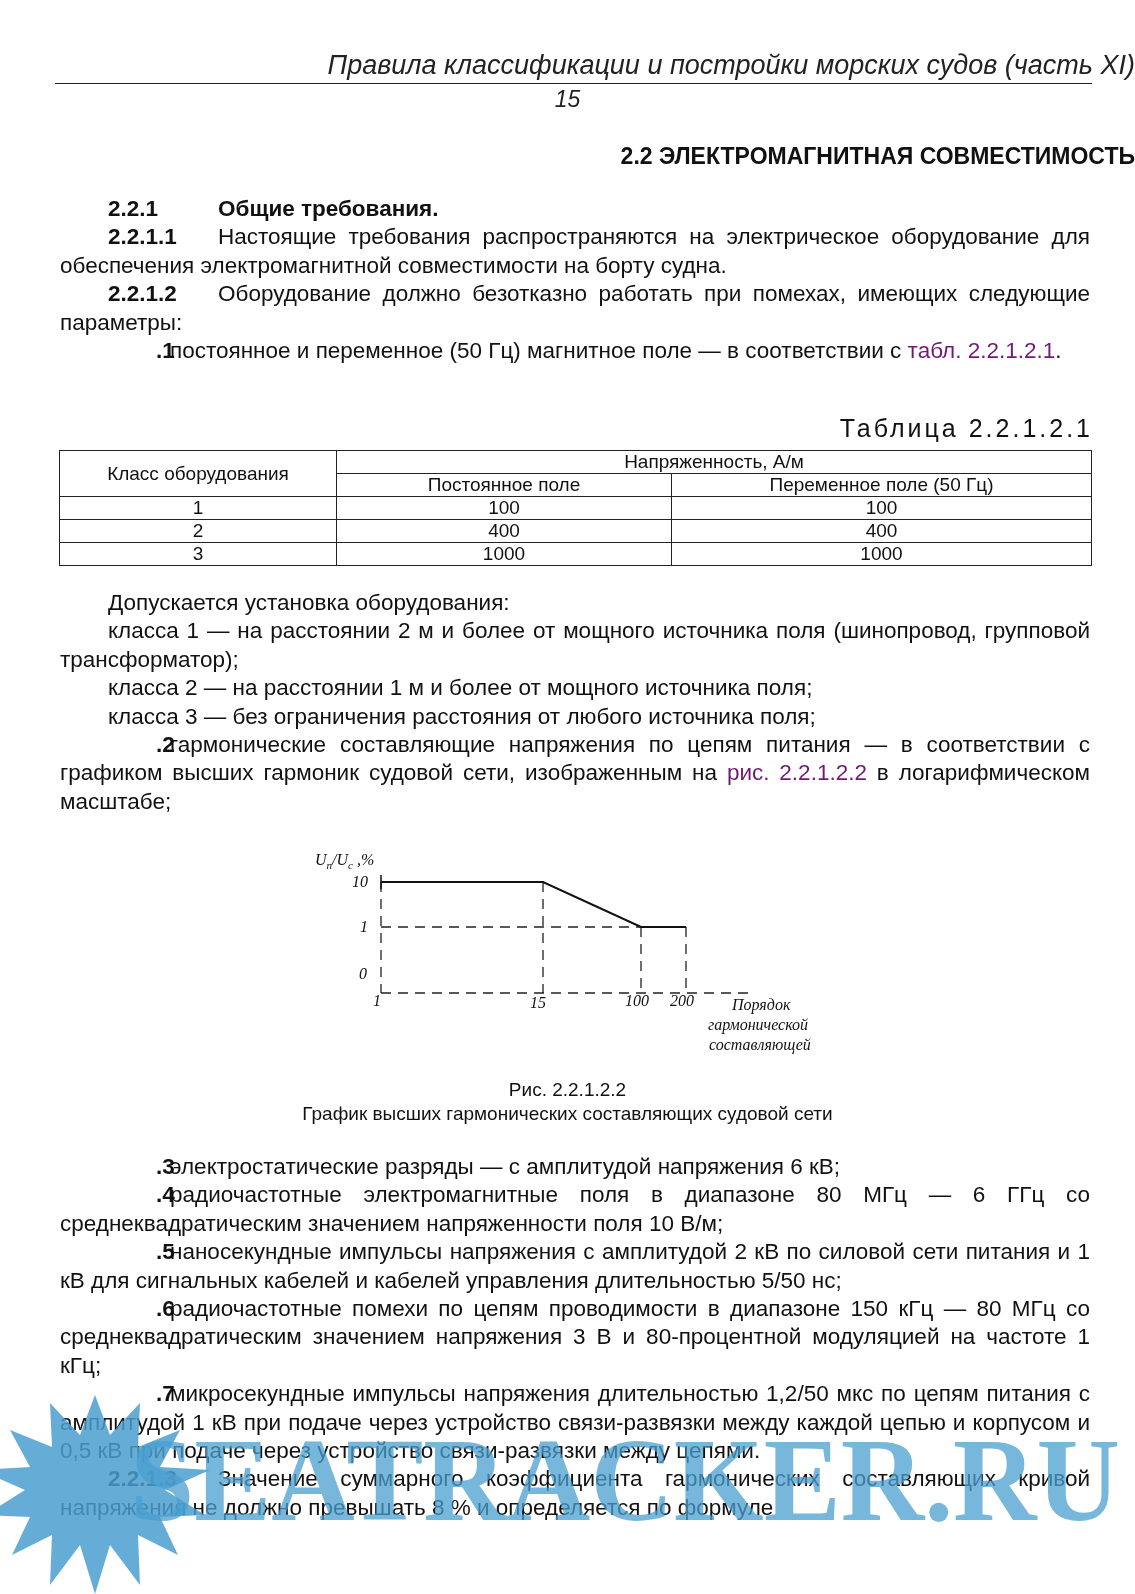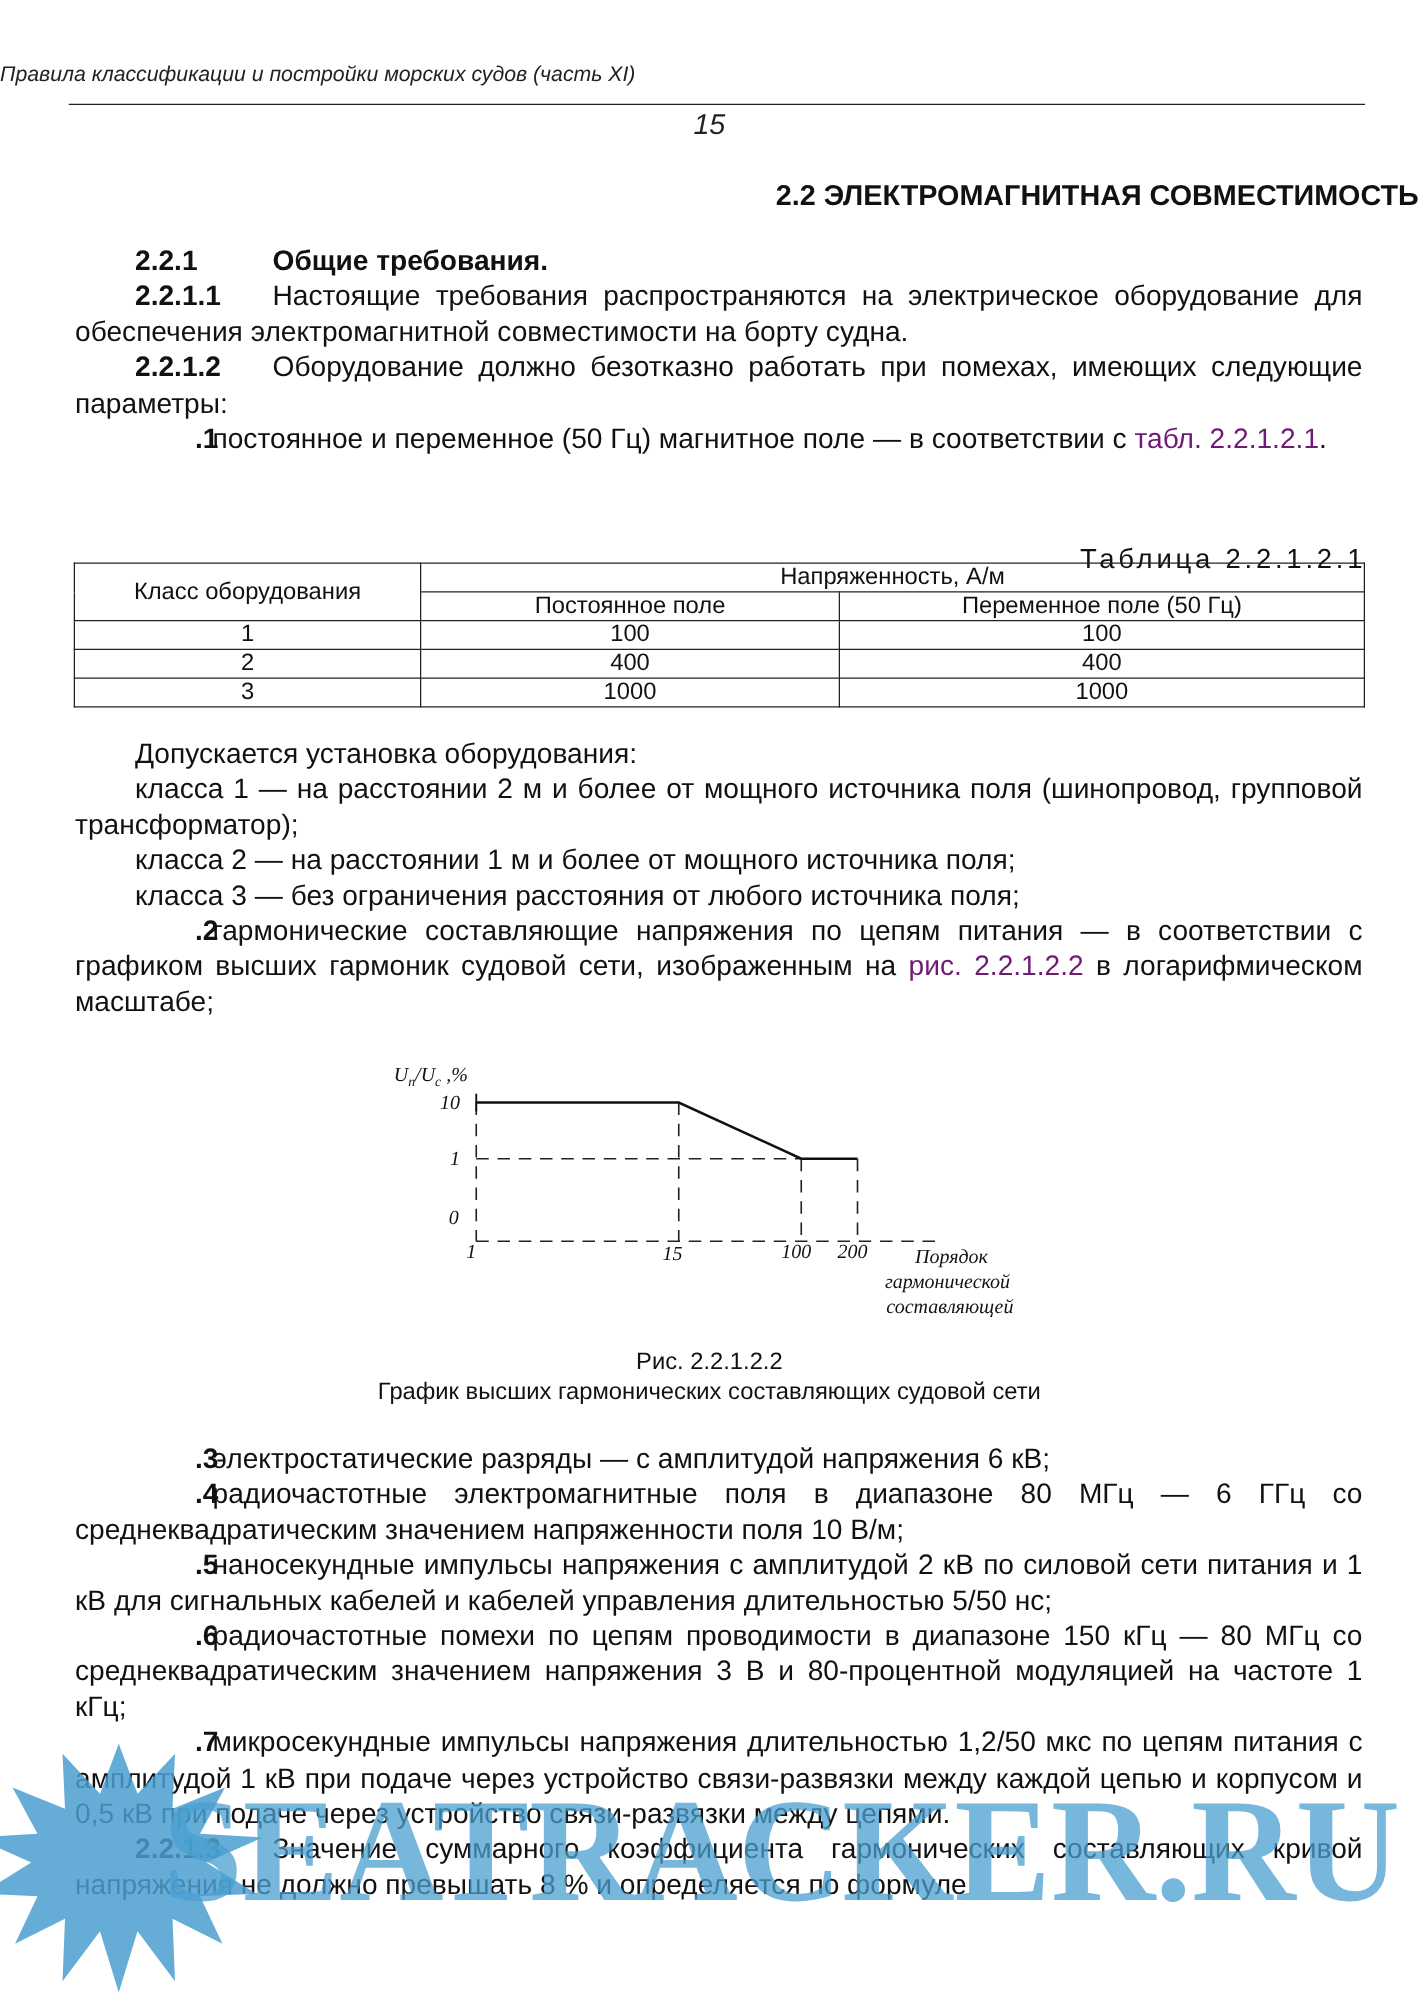--- a/index.html
+++ b/index.html
@@ -1,34 +1,34 @@
 <!DOCTYPE html>
 <html><head>
 <meta charset="utf-8">
 <style>
   html, body { margin: 0; padding: 0; background: #ffffff; }
   body {
     width: 1135px; height: 1594px; position: relative; overflow: hidden;
     font-family: "Liberation Sans", sans-serif; color: #111; font-size: 22.5px;
   }
   .running-head {
-    position: absolute; left: 0; right: 0; top: 50px; text-align: left;
-    font-style: italic; font-size: 17px; color: #222;
+    position: absolute; left: 0; right: 0; top: 50px; text-align: right;
+    font-style: italic; font-size: 27px; color: #222;
   }
   .head-rule { position: absolute; left: 55px; width: 1037px; top: 83px; height: 0; border-top: 1.5px solid #222; }
   .page-num { position: absolute; left: 0; right: 0; top: 86px; text-align: center; font-style: italic; font-size: 23px; color: #222; }
   .section-title { position: absolute; left: 0; right: 0; top: 143px; text-align: right; font-weight: bold; font-size: 23px; }
   .text-block { position: absolute; left: 60px; width: 1030px; line-height: 28.4px; }
   .para { margin: 0; text-align: justify; text-align-last: left; }
   .para.indent { text-indent: 48px; }
   .num { font-weight: bold; display: inline-block; }
   .num.w110 { width: 110px; text-indent: 0; }
   .num.w62 { width: 62px; }
   .link { color: #701a75; }
-  .table-caption { position: absolute; right: 42px; top: 434px; font-size: 22px; letter-spacing: 3px; }
+  .table-caption { position: absolute; right: 42px; top: 414px; font-size: 25px; letter-spacing: 3px; }
   table.data {
     position: absolute; left: 59px; top: 450px; width: 1033px; border-collapse: collapse;
     font-size: 19px;
   }
   table.data td { border: 1.5px solid #222; text-align: center; padding: 0; height: 22px; line-height: 22px; }
   .chart-wrap { position: absolute; left: 300px; top: 845px; width: 560px; height: 220px; }
   .fig-caption { position: absolute; left: 0; right: 0; text-align: center; font-size: 19px; }
   .watermark { position: absolute; left: 0; top: 1395px; width: 915px; height: 199px; pointer-events: none; }
 </style>
 </head>

